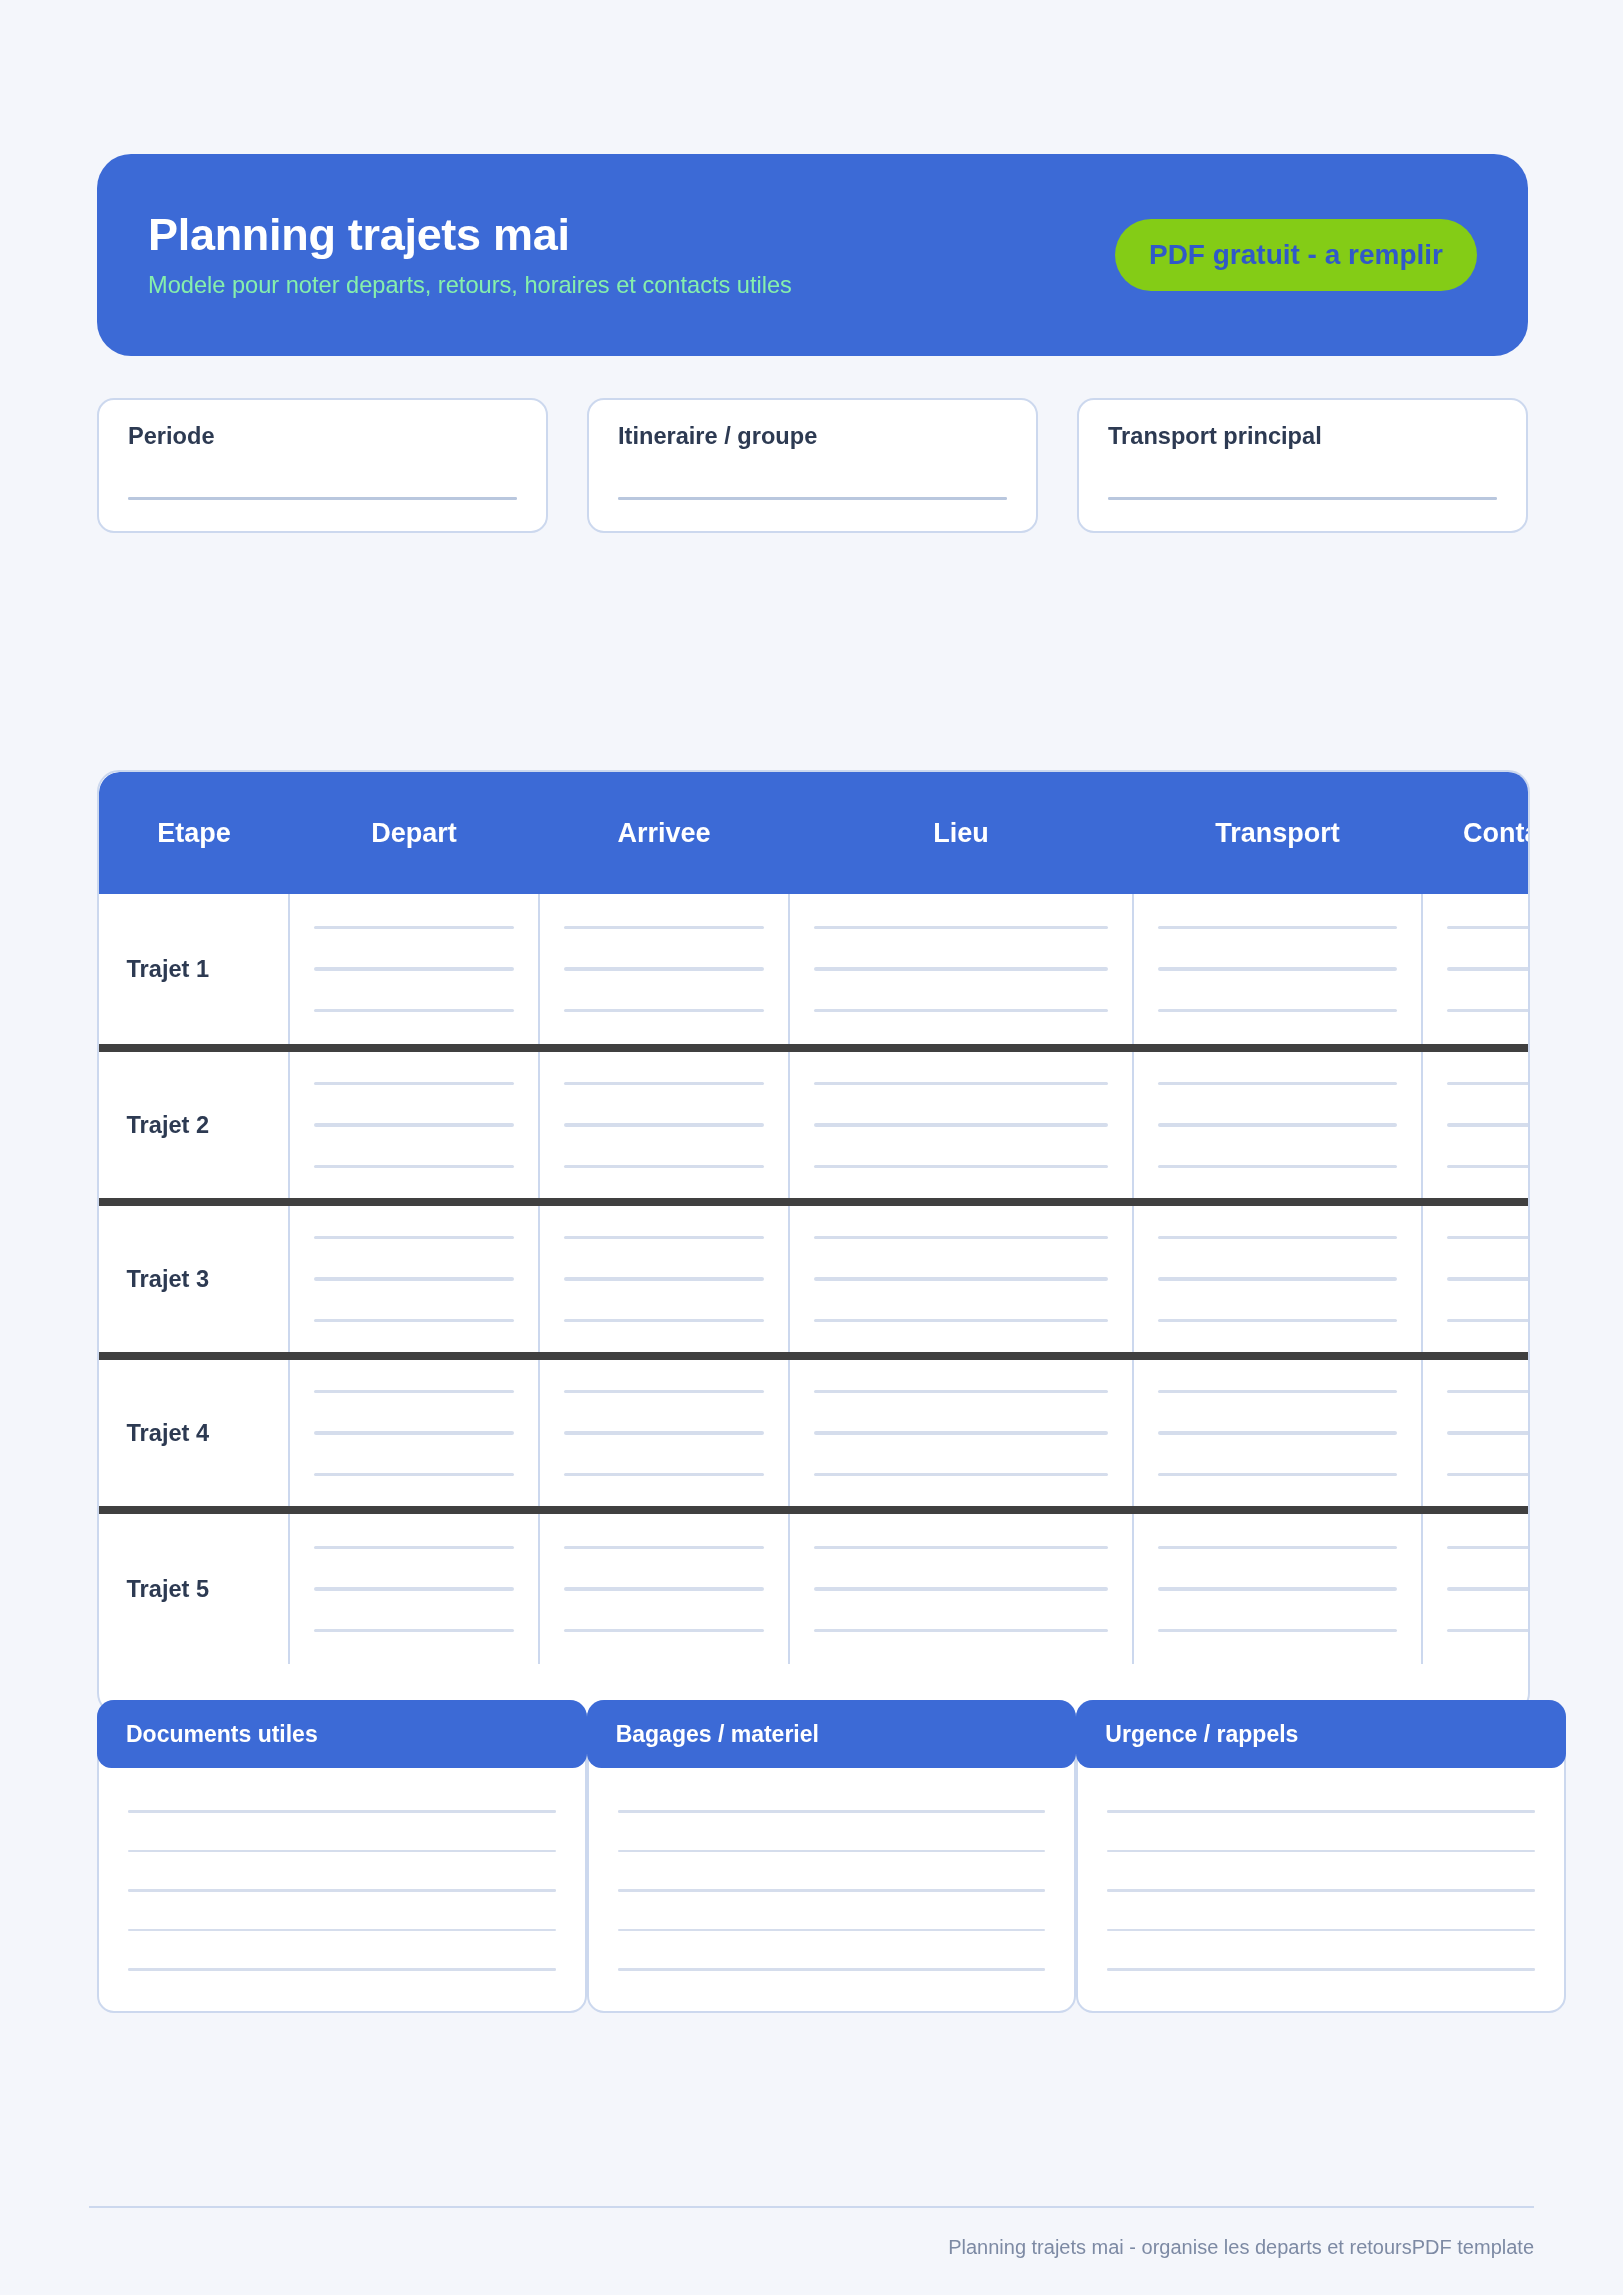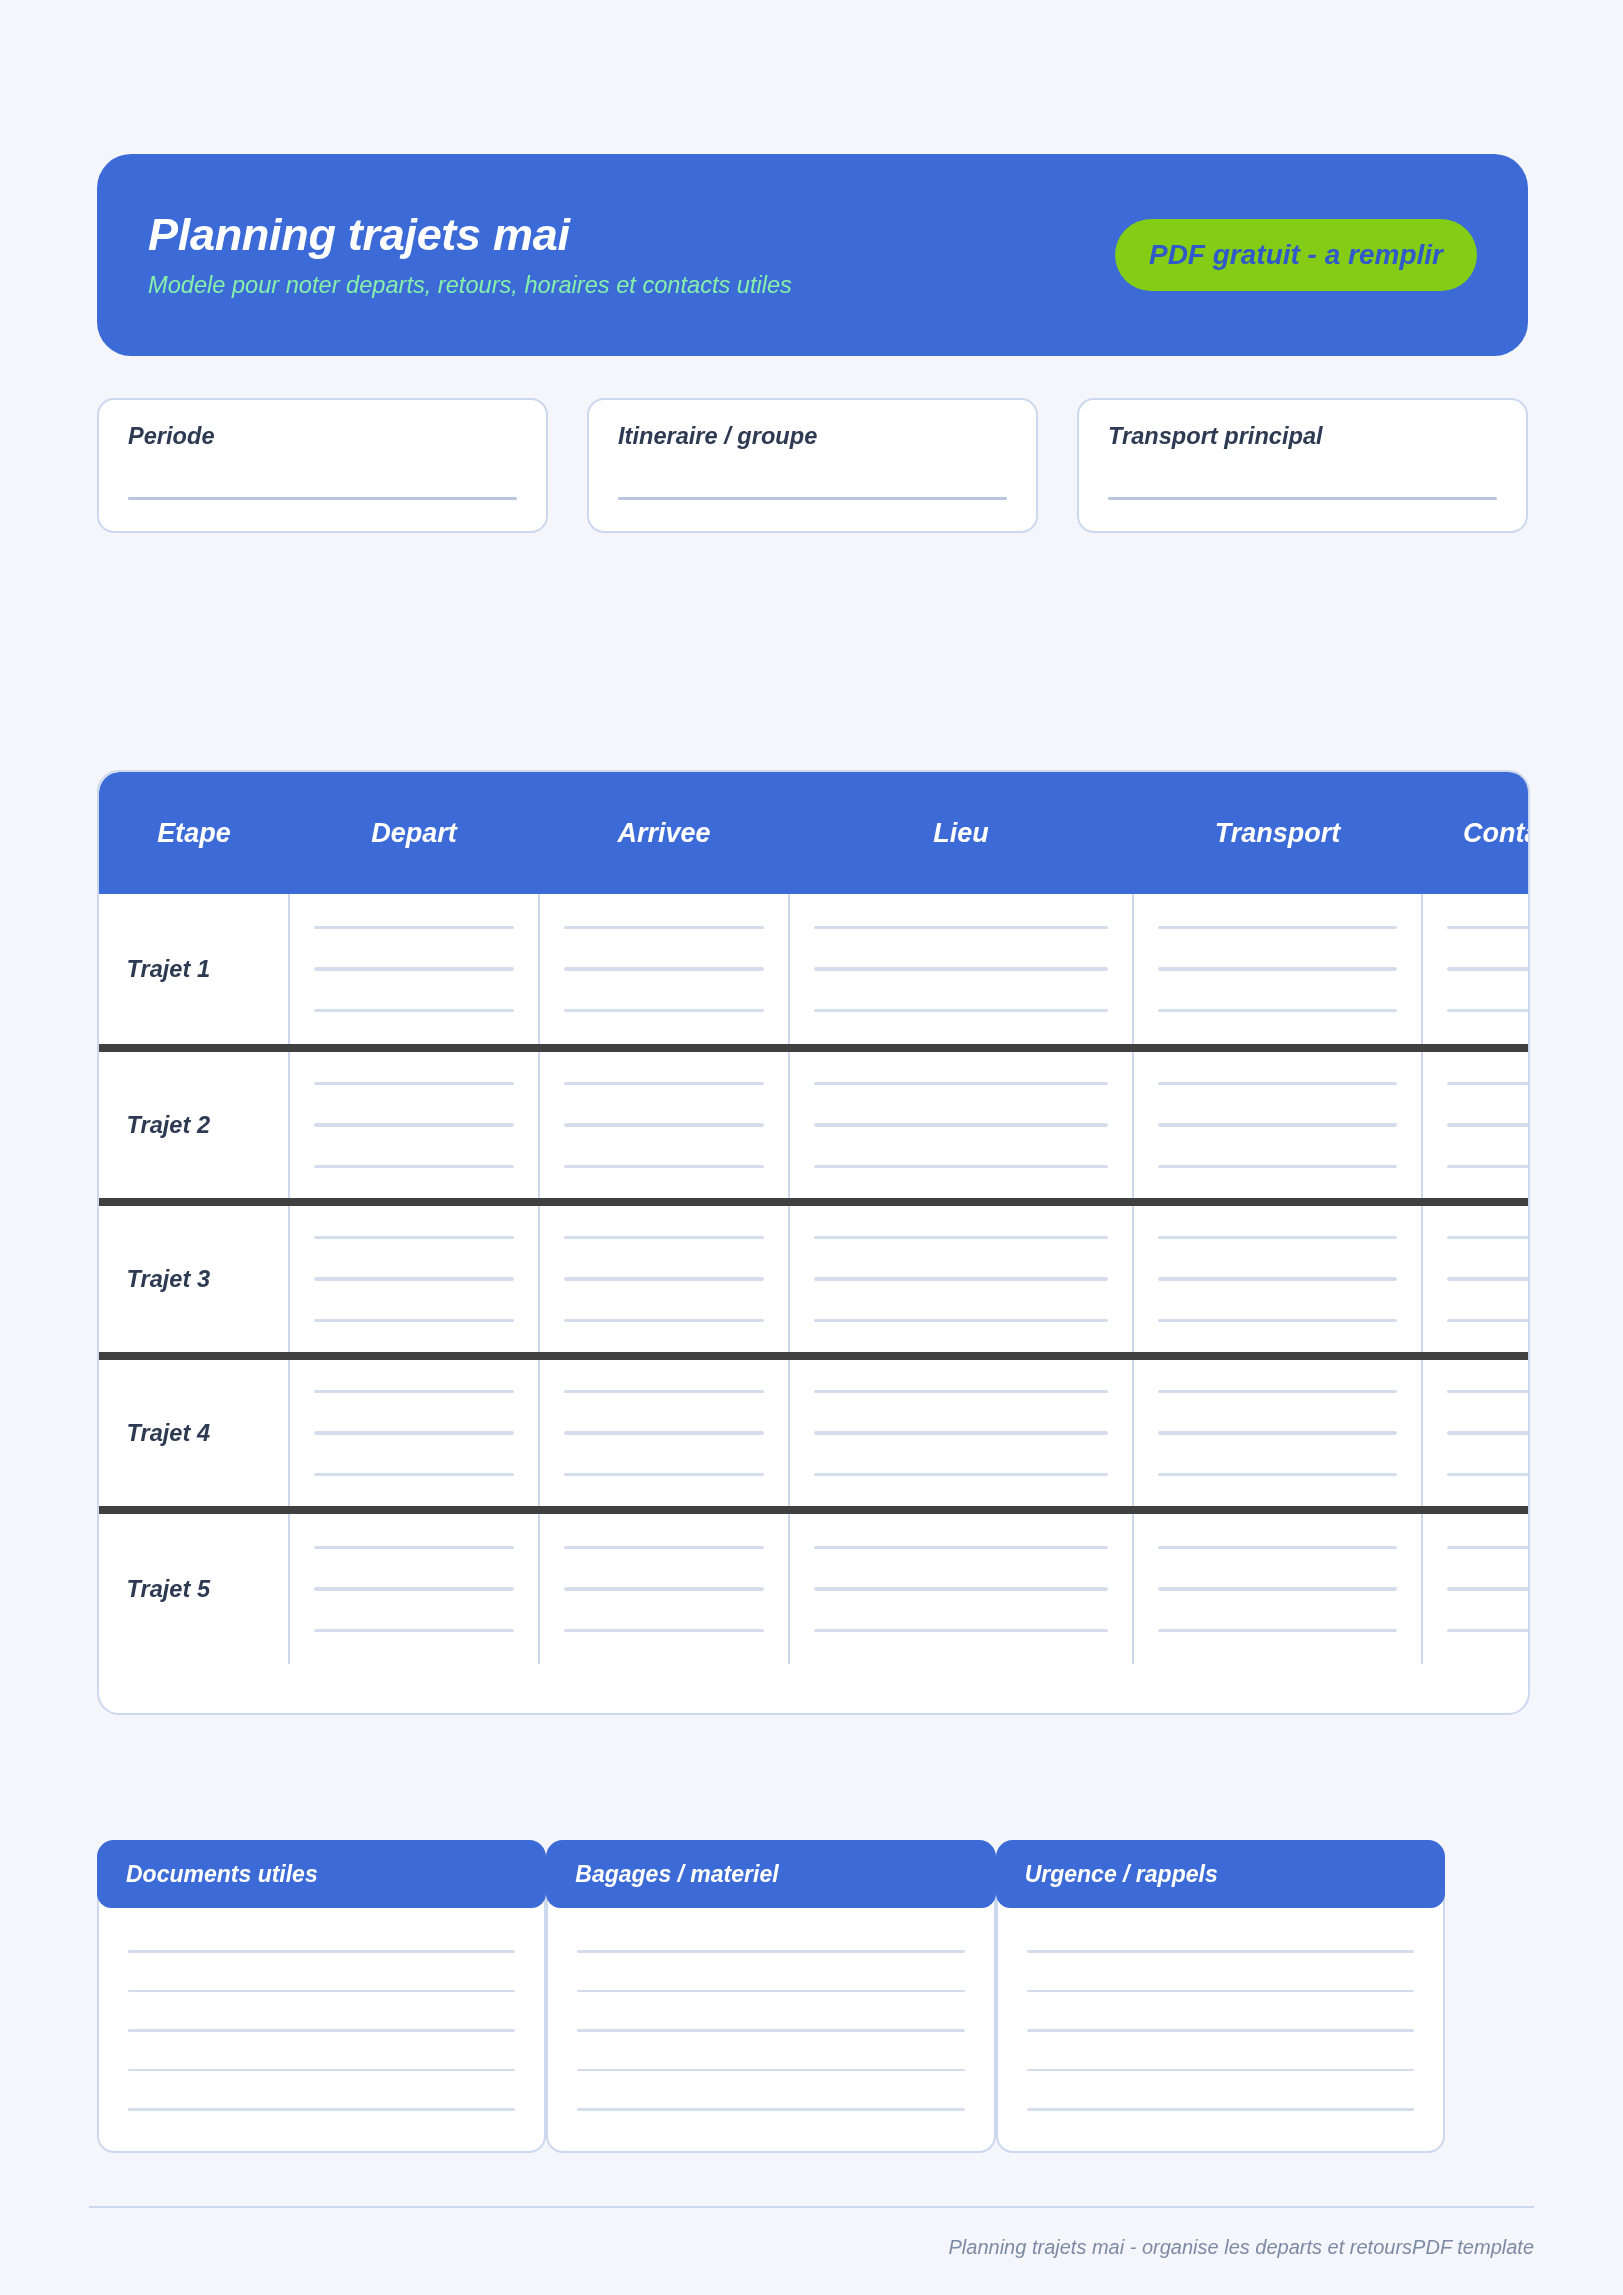--- a/index.html
+++ b/index.html
@@ -12,21 +12,20 @@
     font-family: "Liberation Sans", sans-serif;
     -webkit-font-smoothing: antialiased;
   }
 
   .page {
     position: relative;
     width: 1623px;
     height: 2295px;
     padding: 4px;
     overflow: hidden;
-    font-style: italic;
   }
 
   
   .hero {
     position: absolute;
     left: 97px;
     top: 154px;
     width: 1431px;
     height: 202px;
     background: #3c6ad6;
@@ -160,22 +159,22 @@
   col.c-depart    { width: 250px; }
   col.c-arrivee   { width: 250px; }
   col.c-lieu      { width: 344px; }
   col.c-transport { width: 289px; }
   col.c-contact   { width: 262px; }
 
   
   .notes-row {
     position: absolute;
     left: 97px;
-    top: 1840px;
-    width: 1348px;
+    top: 1700px;
+    width: 1469px;
     display: flex;
   }
   .note-card {
     flex: 1 1 0;
     height: 313px;
     background: #ffffff;
     border: 2px solid #ccd8ee;
     border-radius: 17px;
     position: relative;
     padding-top: 79px;

